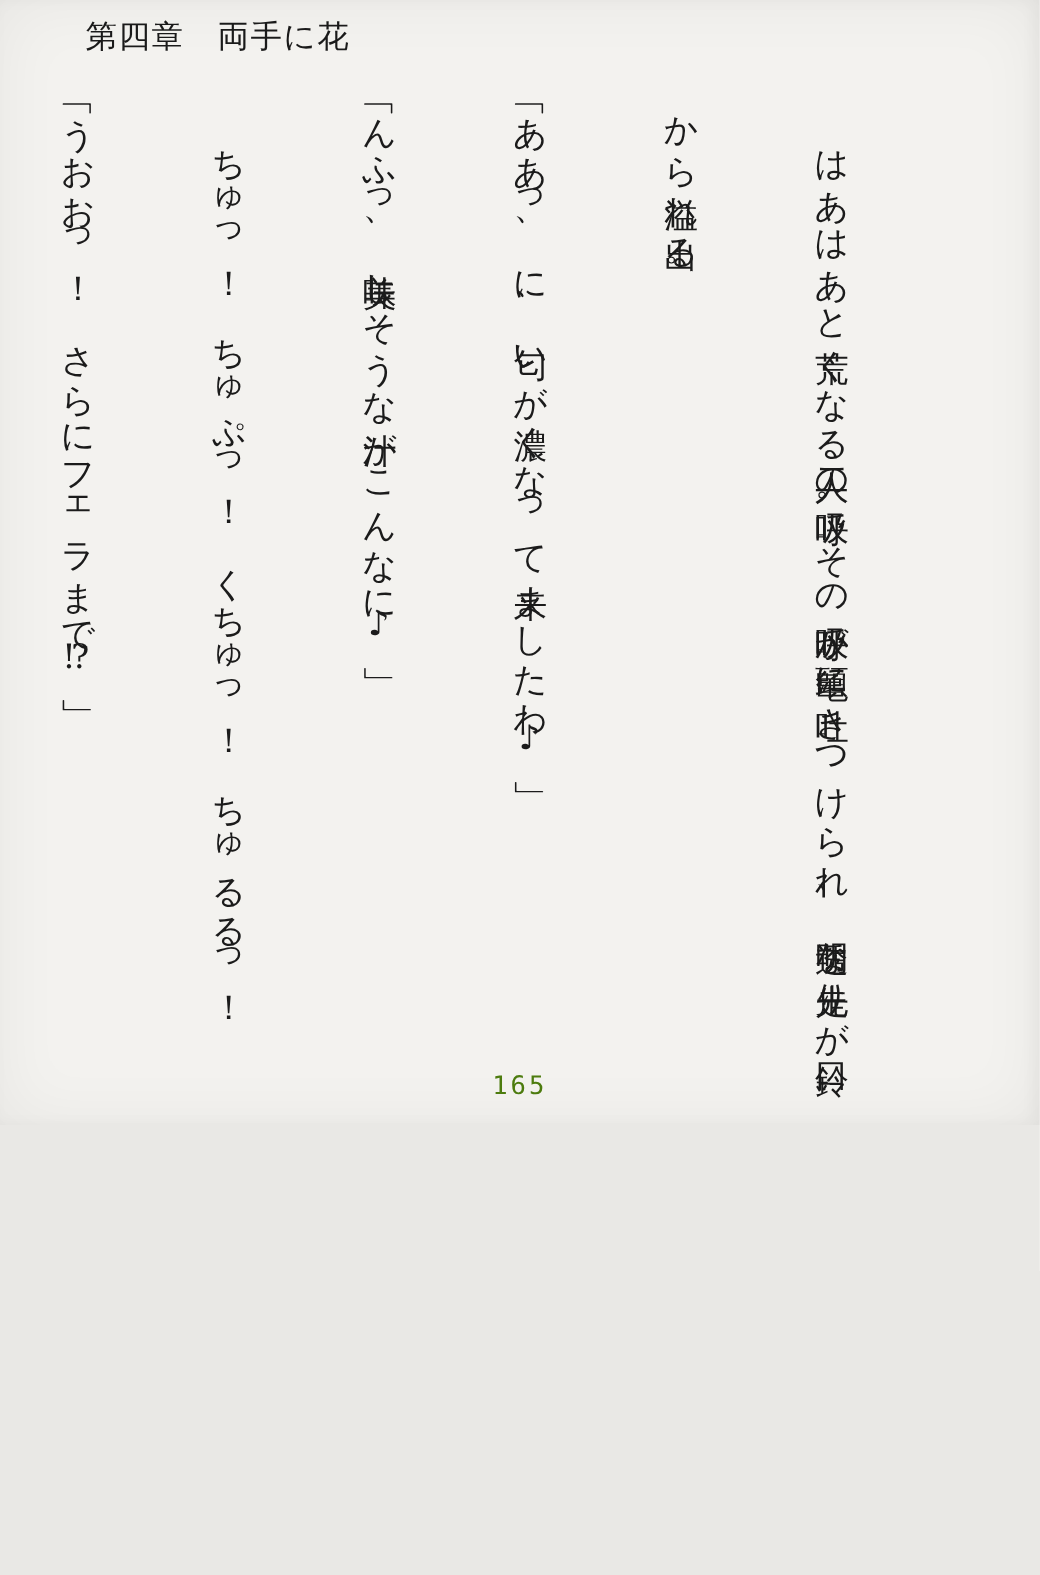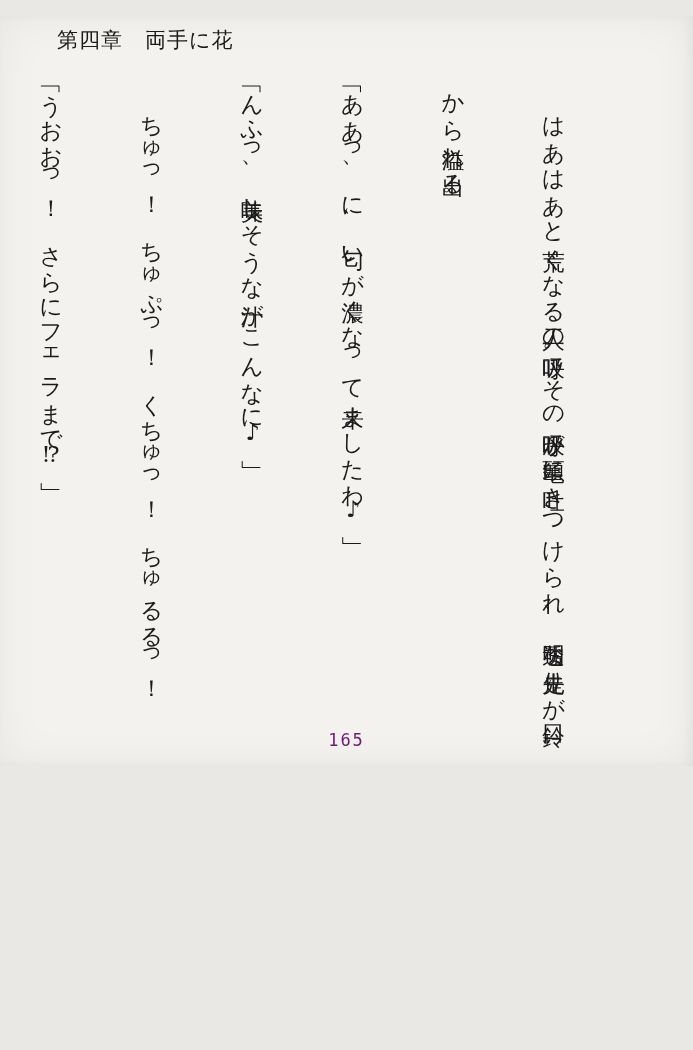--- a/index.html
+++ b/index.html
@@ -1,20 +1,20 @@
 <!DOCTYPE html>
 <html lang="ja"><head>
 <meta charset="utf-8">
 <style>
   html, body { margin: 0; padding: 0; background: #e9e8e5; }
   .page {
     position: relative;
     width: 693px;
     height: 750px;
-    margin: 16px auto;
+    margin: 0 auto;
     background: #f3f2ef;
     overflow: hidden;
     color: #1b1b1b;
     font-family: "DejaVu Serif", "Liberation Serif", serif;
   }
   
   .page::after {
     content: "";
     position: absolute;
     inset: 0;
@@ -42,21 +42,21 @@
     white-space: pre;
   }
   .text-line { margin: 0; }
   .page-number {
     position: absolute;
     bottom: 16px;
     left: 0;
     right: 0;
     text-align: center;
     font-size: 17px;
-    color: #701a75;
+    color: #4d7c0f;
     font-family: "DejaVu Sans Mono", "Liberation Mono", monospace;
     letter-spacing: 2px;
   }
 </style>
 </head>
 <body>
 
 <div class="page">
 
   <div class="chapter-header">第四章　両手に花</div>

